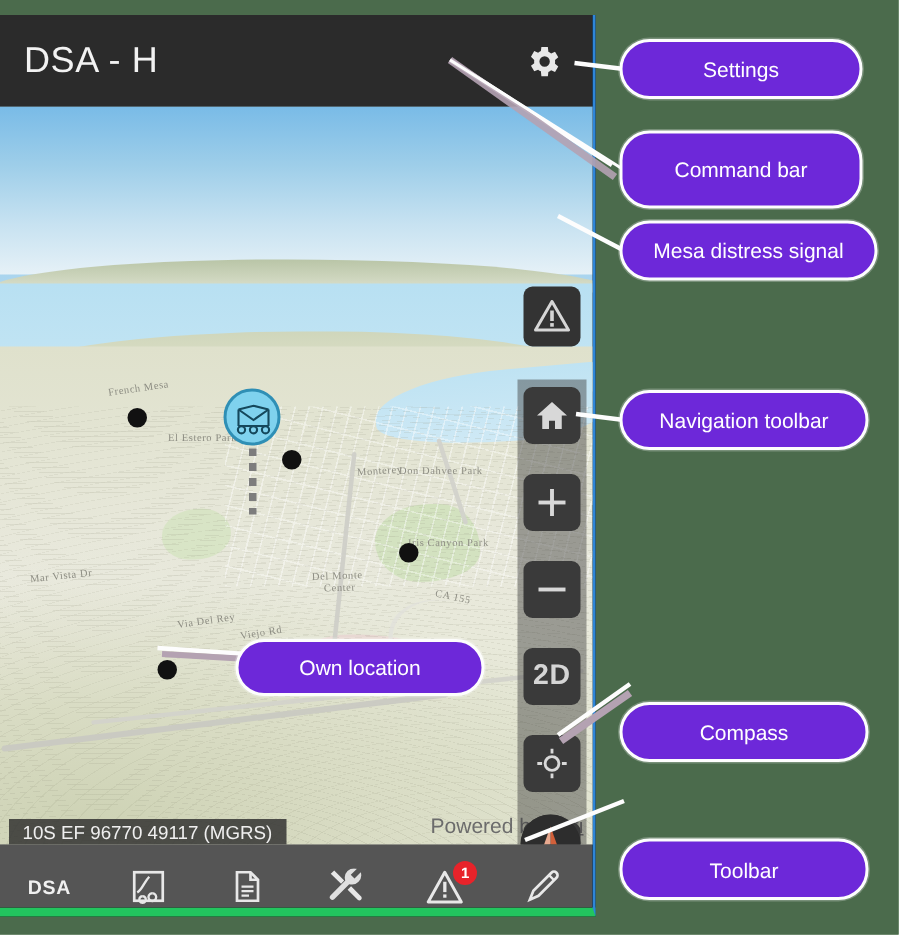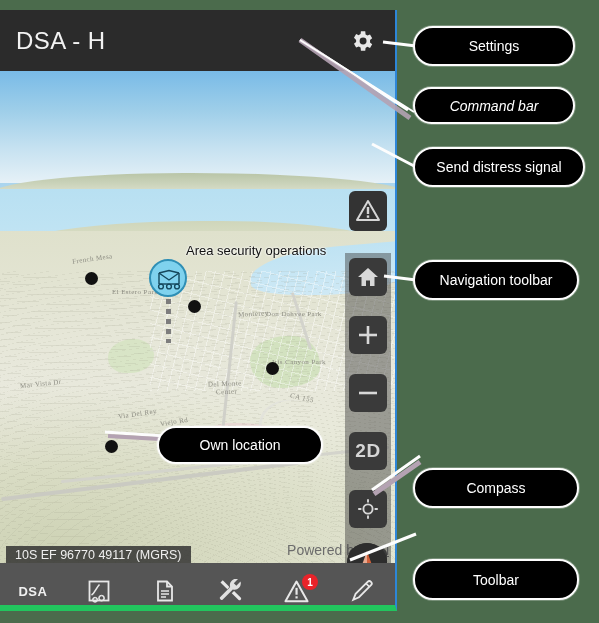--- a/index.html
+++ b/index.html
@@ -204,21 +204,21 @@
   }
   .badge {
     position: absolute; top: 11px; right: 11px;
     min-width: 16px; height: 16px; border-radius: 50%;
     background: #e8232a; color: #fff; font-size: 10px; font-weight: bold;
     display: flex; align-items: center; justify-content: center;
   }
 
   
   .callout {
-    position: absolute; background: #000000; color: #fff;
+    position: absolute; background: #6d28d9; color: #fff;
     border: 2px solid #fdfdfd; border-radius: 20px;
     font-size: 14px; display: flex; align-items: center; justify-content: center;
     box-shadow: 0 0 0 1px rgba(255,255,255,.25);
     z-index: 20; cursor: default; white-space: nowrap;
   }
   .leader { position: absolute; z-index: 19; pointer-events: none; }
 </style>
 </head>
 <body>
 
@@ -287,21 +287,20 @@
           <div class="map-label" style="left: 20px; top: 309px; transform: rotate(-6deg);">Mar Vista Dr</div>
           <div class="map-label" style="left: 160px; top: 347px; transform: rotate(-9deg);">Viejo Rd</div>
         </div>
       <div id="map-markers">
           <div class="dot" style="left: 85px; top: 201px;"></div>
           <div class="dot" style="left: 188px; top: 229px;"></div>
           <div class="dot" style="left: 266px; top: 291px;"></div>
           <div class="dot" style="left: 105px; top: 369px;"></div>
         </div>
 
-      <div class="op-label">Area security operations</div>
       <div class="unit-sym">
         <svg width="26" height="22" viewBox="0 0 26 22" fill="none" stroke="#15485c" stroke-width="1.4">
           <path d="M3 4 L13 1.5 L23 4"></path>
           <path d="M3 4 L3 15 M23 4 L23 15"></path>
           <path d="M3 4 L13 11 L23 4"></path>
           <path d="M3 15 L23 15"></path>
           <circle cx="5" cy="17.5" r="2.4"></circle>
           <circle cx="13" cy="17.5" r="2.4"></circle>
           <circle cx="21" cy="17.5" r="2.4"></circle>
         </svg>
@@ -412,25 +411,25 @@
           <path d="M16.2 4.6 L19.2 7.6" stroke-width="1.5"></path>
         </svg>
       </div>
     </div>
   </div>
 
   <div id="callouts">
       <div class="callout" style="left: 413px; top: 26px; width: 162px; height: 40px;">
         <span>Settings</span>
       </div>
-      <div class="callout" style="left: 413px; top: 87px; width: 162px; height: 37px; font-style: italic;">
+      <div class="callout" style="left: 413px; top: 87px; width: 162px; height: 52px;">
         <span>Command bar</span>
       </div>
       <div class="callout" style="left: 413px; top: 147px; width: 172px; height: 40px;">
-        <span>Send distress signal</span>
+        <span>Mesa distress signal</span>
       </div>
       <div class="callout" style="left: 413px; top: 260px; width: 166px; height: 40px;">
         <span>Navigation toolbar</span>
       </div>
       <div class="callout" style="left: 157px; top: 426px; width: 166px; height: 38px;">
         <span>Own location</span>
       </div>
       <div class="callout" style="left: 413px; top: 435px; width: 166px; height: 40px; margin-top: 33px;">
         <span>Compass</span>
       </div>

